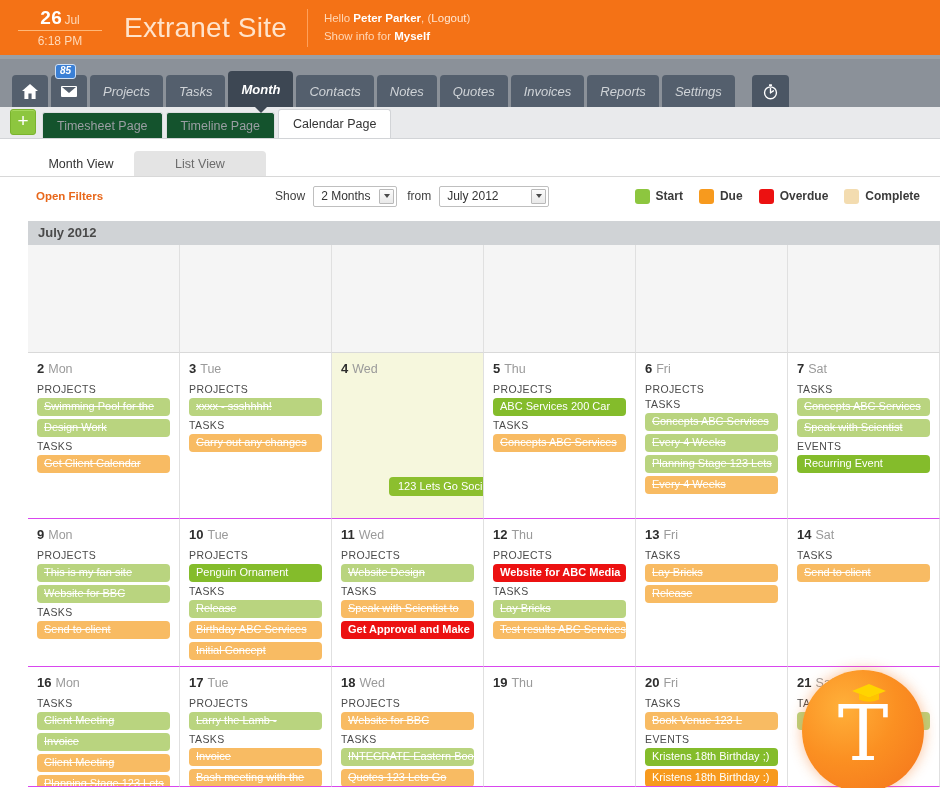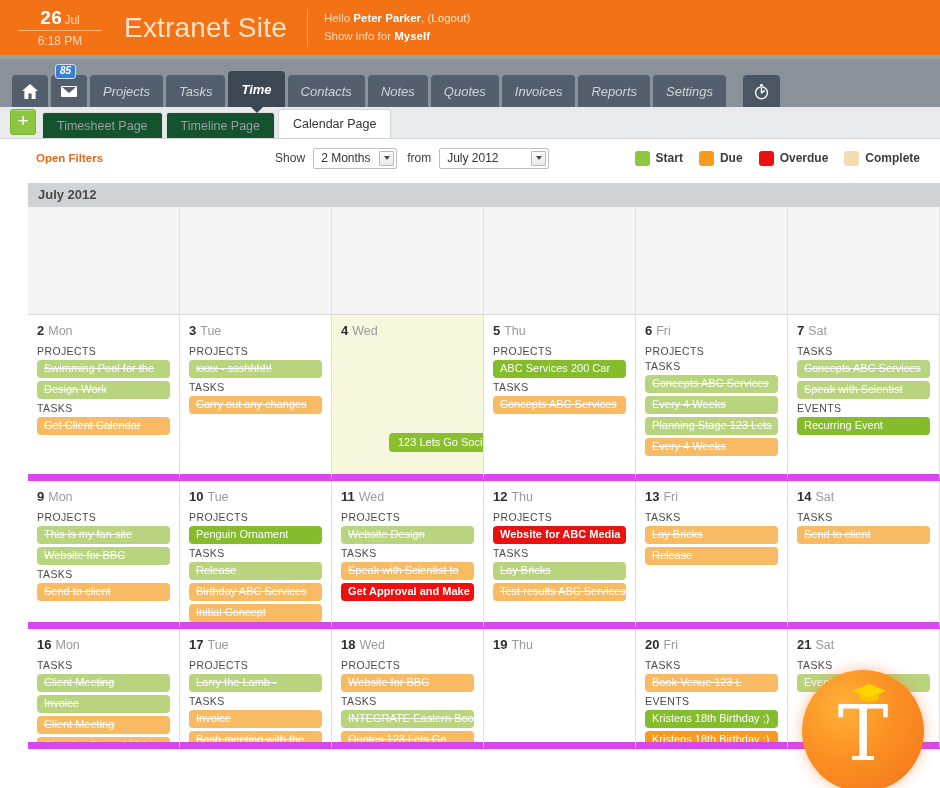--- a/index.html
+++ b/index.html
@@ -242,21 +242,21 @@
     line-height: 24px;
     font-size: 13px;
     font-weight: bold;
     color: #4a4a4a;
     padding-left: 10px;
   }
   .weekrow { display: flex; }
   .daycell {
     width: 170px;
     border-right: 1px solid #e0e0e0;
-    border-bottom: 7px solid #d946ef;
+    border-bottom: 1px solid #d946ef;
     background: #ffffff;
     padding: 8px 9px 6px 9px;
     position: relative;
     overflow: hidden;
   }
   .daycell.empty { background: #f5f5f5; height: 108px; padding: 0; border-bottom:1px solid #d9d9d9;}
   .daycell.today { background: #f6f7dd; }
   .dayhdr { font-size: 12.5px; margin-bottom: 7px; white-space: nowrap; }
   .dayhdr .dn { font-weight: bold; color: #2e2e2e; font-size: 13px; }
   .dayhdr .dw { color: #9a9a9a; margin-left: 4px; }
@@ -368,21 +368,21 @@
         <span class="env"></span>
       </div>
 
       <div class="navitem">
         <span>Projects</span>
         </div>
       <div class="navitem">
         <span>Tasks</span>
         </div>
       <div class="navitem active">
-        <span>Time</span>
+        <span>Month</span>
         </div>
       <div class="navitem">
         <span>Contacts</span>
         </div>
       <div class="navitem">
         <span>Notes</span>
         </div>
       <div class="navitem">
         <span>Quotes</span>
         </div>
@@ -410,20 +410,24 @@
     <div class="navspacer"></div>
   </div>
 
   <div class="subtabwrap">
     <div class="plusbtn">+</div>
     <div class="subtab">Timesheet Page</div>
     <div class="subtab">Timeline Page</div>
     <div class="subtab active">Calendar Page</div>
   </div>
 
+  <div class="viewtabs">
+    <div class="viewtab active">Month View</div>
+    <div class="viewtab inactive">List View</div>
+  </div>
 
   <div class="filterbar">
     <div class="openfilters">Open Filters</div>
     <div class="fspacer1"></div>
     <span class="fl">Show</span>
     <div class="selectbox" style="width:84px">
       <span>2 Months</span>
       <span class="arrowbox">
           <i class="caret"></i>
         </span>

